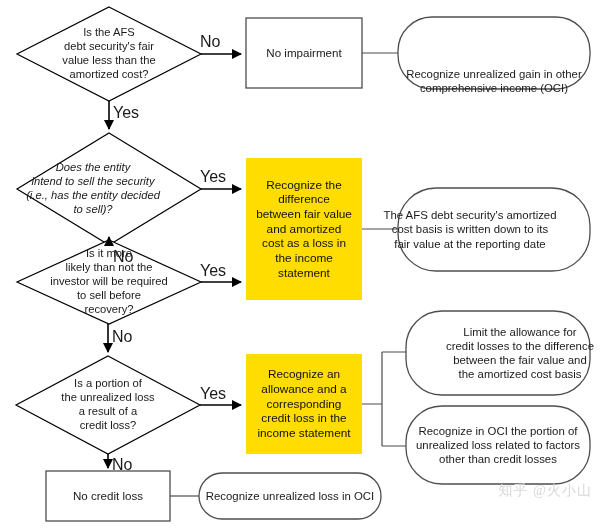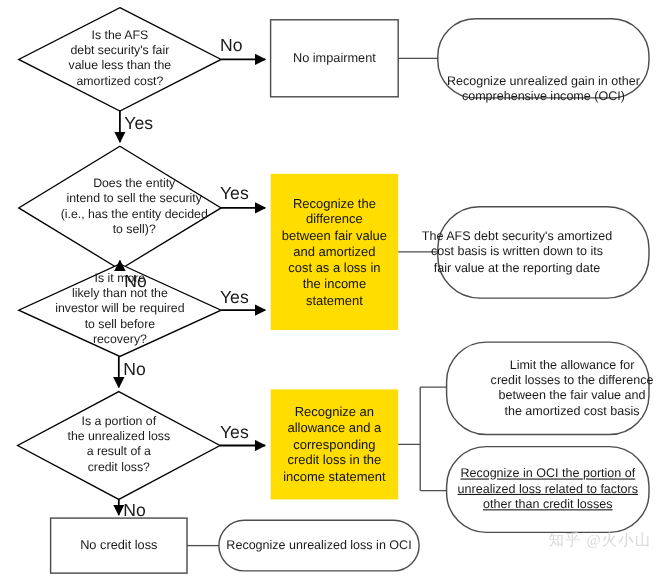--- a/index.html
+++ b/index.html
@@ -133,21 +133,21 @@
     <line class="conn-plain" x1="362" y1="229" x2="398" y2="229"></line>
     <line class="conn-plain" x1="170" y1="496" x2="199" y2="496"></line>
 
     <path class="conn-plain" d="M 362 404 L 382 404 M 382 352 L 382 446 M 382 352 L 406 352 M 382 446 L 406 446"></path>
   </svg>
 
   <div class="node-text t-diamond" style="left:29px; top:12px; width:160px; height:84px;">Is the AFS
 debt security's fair
 value less than the
 amortized cost?</div>
-  <div class="node-text t-diamond" style="left:32px; top:144px; width:180px; height:90px;">Does the entity
+  <div class="node-text t-diamond" style="left:3px; top:144px; width:180px; height:90px;font-style:italic;">Does the entity
 intend to sell the security
 (i.e., has the entity decided
 to sell)?</div>
   <div class="node-text t-diamond" style="left:24px; top:244px; width:170px; height:76px;">Is it more
 likely than not the
 investor will be required
 to sell before
 recovery?</div>
   <div class="node-text t-diamond" style="left:23px; top:367px; width:170px; height:76px;">Is a portion of
 the unrealized loss
@@ -172,21 +172,21 @@
 
   <div class="node-text t-round" style="left:402px; top:17px; width:184px; height:72px;margin-top:28px;">Recognize unrealized gain in other
 comprehensive income (OCI)</div>
   <div class="node-text t-round" style="left:378px; top:188px; width:184px; height:83px;">The AFS debt security's amortized
 cost basis is written down to its
 fair value at the reporting date</div>
   <div class="node-text t-round" style="left:432px; top:311px; width:176px; height:84px;">Limit the allowance for
 credit losses to the difference
 between the fair value and
 the amortized cost basis</div>
-  <div class="node-text t-round" style="left:410px; top:406px; width:176px; height:78px;text-decoration:underline;">Recognize in OCI the portion of
+  <div class="node-text t-round" style="left:410px; top:406px; width:176px; height:78px;">Recognize in OCI the portion of
 unrealized loss related to factors
 other than credit losses</div>
   <div class="node-text t-round" style="left:201px; top:473px; width:178px; height:46px;">Recognize unrealized loss in OCI</div>
 
   <div class="edge-label" style="left:200px; top:34px;">No</div>
   <div class="edge-label" style="left:113px; top:105px;">Yes</div>
   <div class="edge-label" style="left:200px; top:169px;">Yes</div>
   <div class="edge-label" style="left:113px; top:249px;">No</div>
   <div class="edge-label" style="left:200px; top:263px;">Yes</div>
   <div class="edge-label" style="left:112px; top:329px;">No</div>

